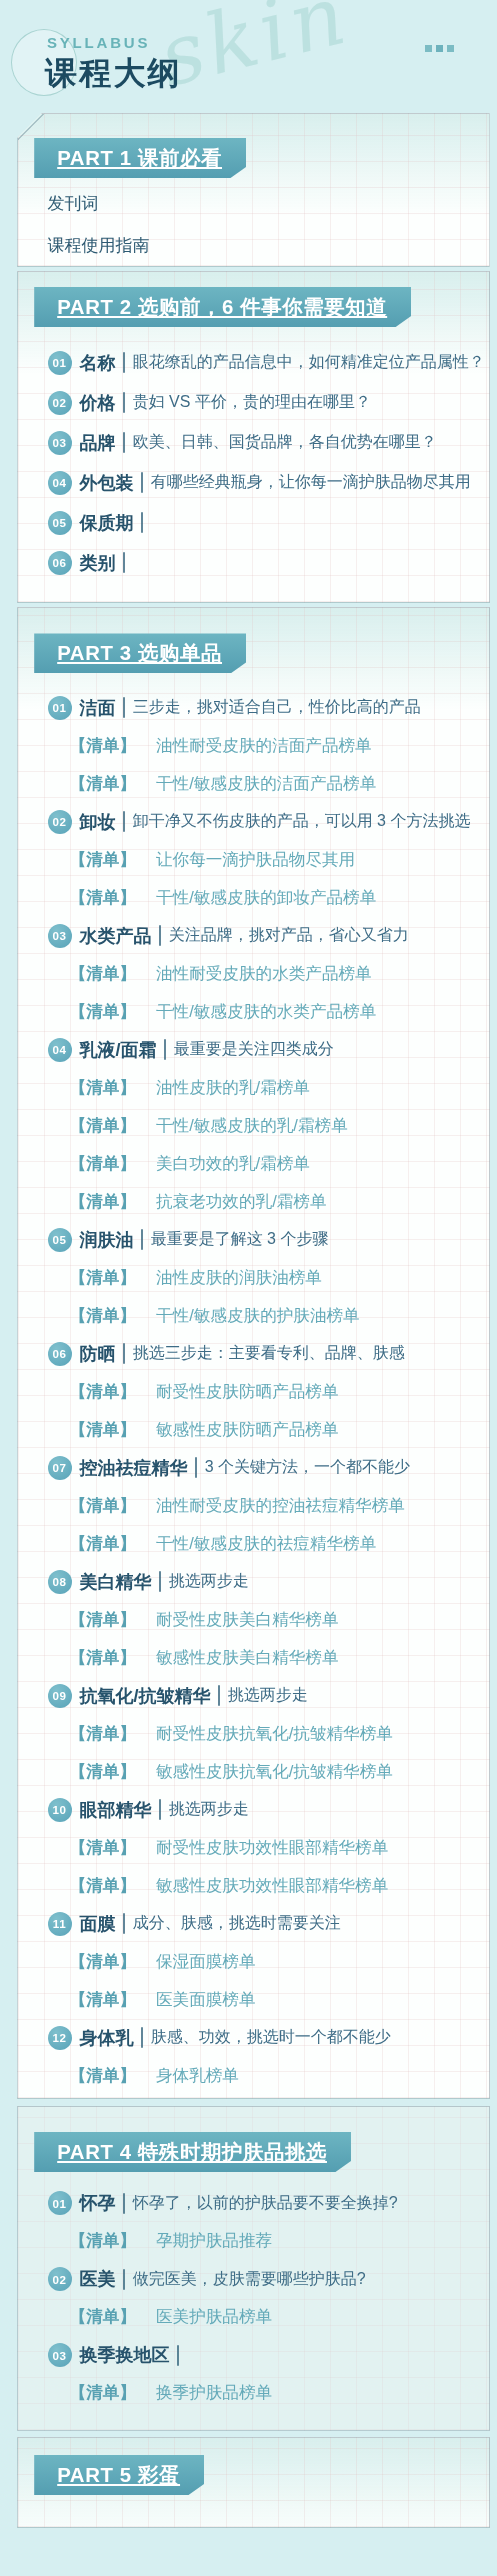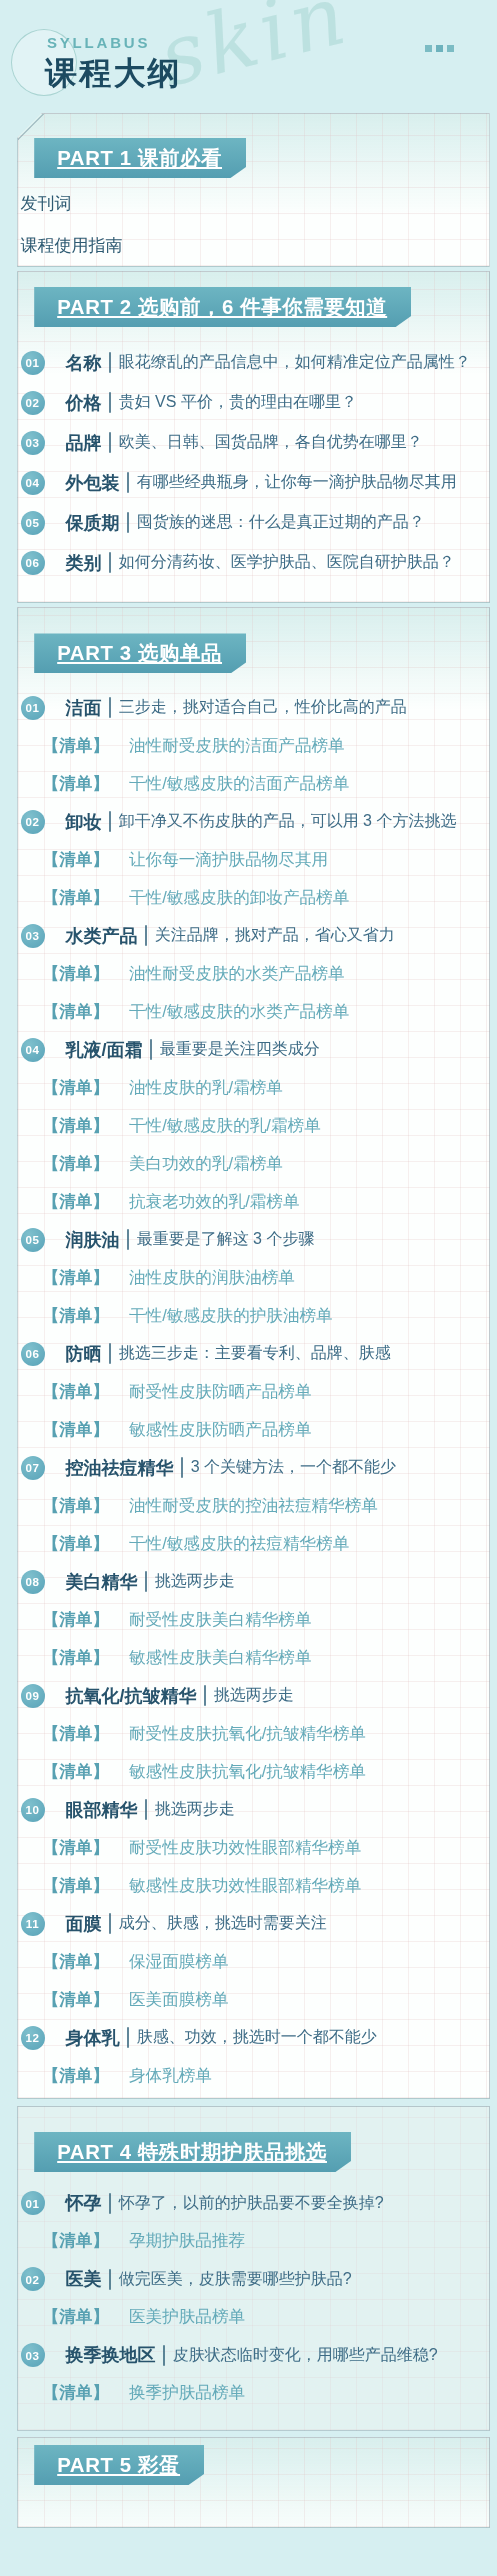--- a/index.html
+++ b/index.html
@@ -66,34 +66,34 @@
     font-size:20.4px;font-weight:bold;color:#ffffff;letter-spacing:0.6px;
     background:linear-gradient(180deg,#6db5c2,#549eb1);
     clip-path:polygon(0 0,100% 0,100% calc(100% - 11px),calc(100% - 15.5px) 100%,0 100%);
     white-space:nowrap;
     text-decoration:underline;
   }
   #card1 .badge{margin-top:24px;}
   #card2 .badge{margin-top:15px;}
   #card3 .badge{margin-top:25.4px;}
   #card4 .badge{margin-top:25px;}
-  #card5 .badge{margin-top:7px;}
+  #card5 .badge{margin-top:17px;}
   
-  .rows{padding-left:3px;}
+  .rows{padding-left:30px;}
   #card1 .rows{margin-top:4.4px;}
   #card2 .rows{margin-top:15.5px;}
   #card3 .rows{margin-top:15.5px;}
   #card4 .rows{margin-top:12px;}
   .row{display:flex;align-items:center;white-space:nowrap;}
   #card1 .row{height:42px;}
   #card2 .row{height:40px;}
   #card3 .row,#card4 .row{height:38px;}
   .row.simple{font-size:17px;color:#2d5a72;}
   .num{
-    flex:0 0 auto;width:24px;height:24px;margin-right:21px;border-radius:50%;
+    flex:0 0 auto;width:24px;height:24px;margin-right:8px;border-radius:50%;
     background:radial-gradient(circle at 35% 28%,#7fc0cd,#58a3b8);
     color:#fff;font-size:11.6px;font-weight:bold;
     display:flex;align-items:center;justify-content:center;letter-spacing:0.6px;
   }
   .label{font-size:18px;font-weight:bold;color:#27536c;}
   .sep{flex:0 0 auto;width:1.7px;height:21px;margin:0 7.7px;border-radius:1.1px;
     background:#3a6880;opacity:.8;}
   .desc{font-size:16px;color:#3e6c86;}
   .row.qing{padding-left:22px;font-size:16.6px;color:#64aab9;}
   .qprefix{font-weight:bold;color:#58a1b2;margin-right:20px;}
@@ -148,27 +148,25 @@
       <div class="row main">
         <span class="num">04</span>
         <span class="label">外包装</span>
         <span class="sep"></span>
         <span class="desc">有哪些经典瓶身，让你每一滴护肤品物尽其用</span>
       </div>
       <div class="row main">
         <span class="num">05</span>
         <span class="label">保质期</span>
         <span class="sep"></span>
-        <span class="desc">囤货族的迷思：什么是真正过期的产品？</span>
       </div>
       <div class="row main">
         <span class="num">06</span>
         <span class="label">类别</span>
         <span class="sep"></span>
-        <span class="desc">如何分清药妆、医学护肤品、医院自研护肤品？</span>
       </div>
     </div>
 </div>
 
 <div class="card" id="card3">
   <div class="badge">PART 3 选购单品</div>
   <div class="rows">
       <div class="row main">
         <span class="num">01</span>
         <span class="label">洁面</span>
@@ -364,21 +362,20 @@
         <span class="desc">做完医美，皮肤需要哪些护肤品?</span>
       </div>
       <div class="row qing">
         <span class="qprefix">【清单】</span>
         <span>医美护肤品榜单</span>
       </div>
       <div class="row main">
         <span class="num">03</span>
         <span class="label">换季换地区</span>
         <span class="sep"></span>
-        <span class="desc">皮肤状态临时变化，用哪些产品维稳?</span>
       </div>
       <div class="row qing">
         <span class="qprefix">【清单】</span>
         <span>换季护肤品榜单</span>
       </div>
     </div>
 </div>
 
 <div class="card" id="card5">
   <div class="badge">PART 5 彩蛋</div>

